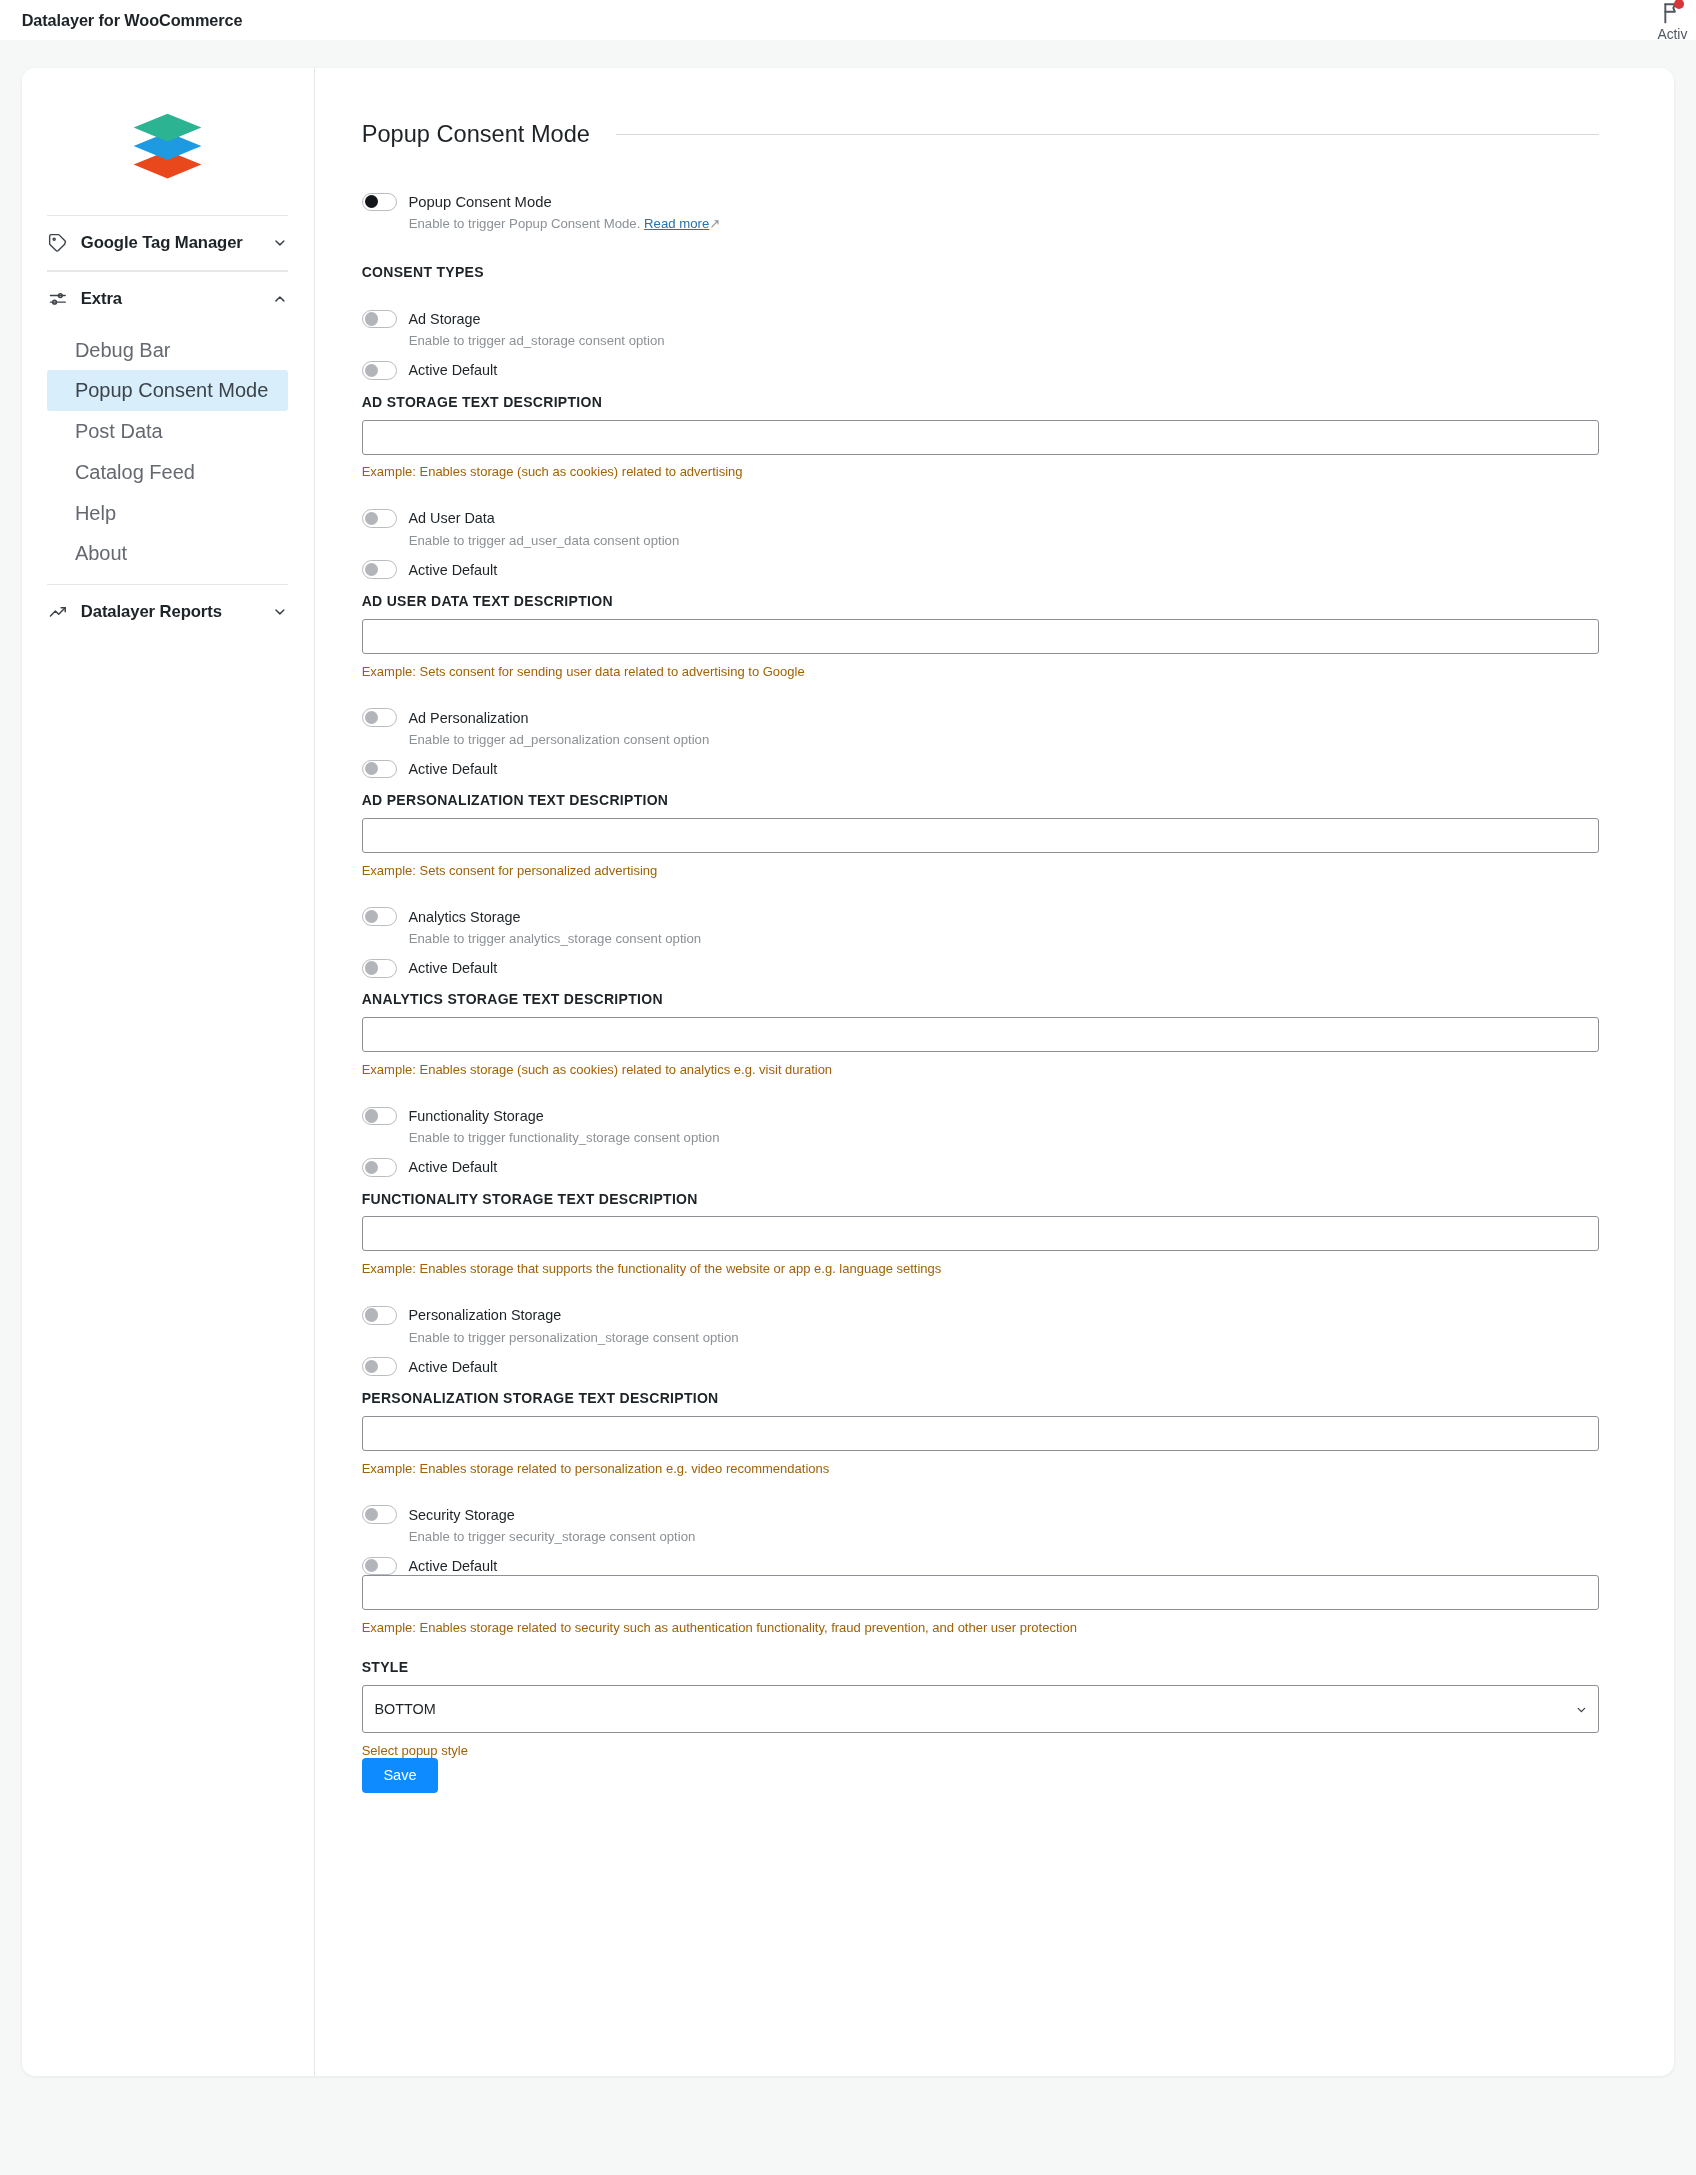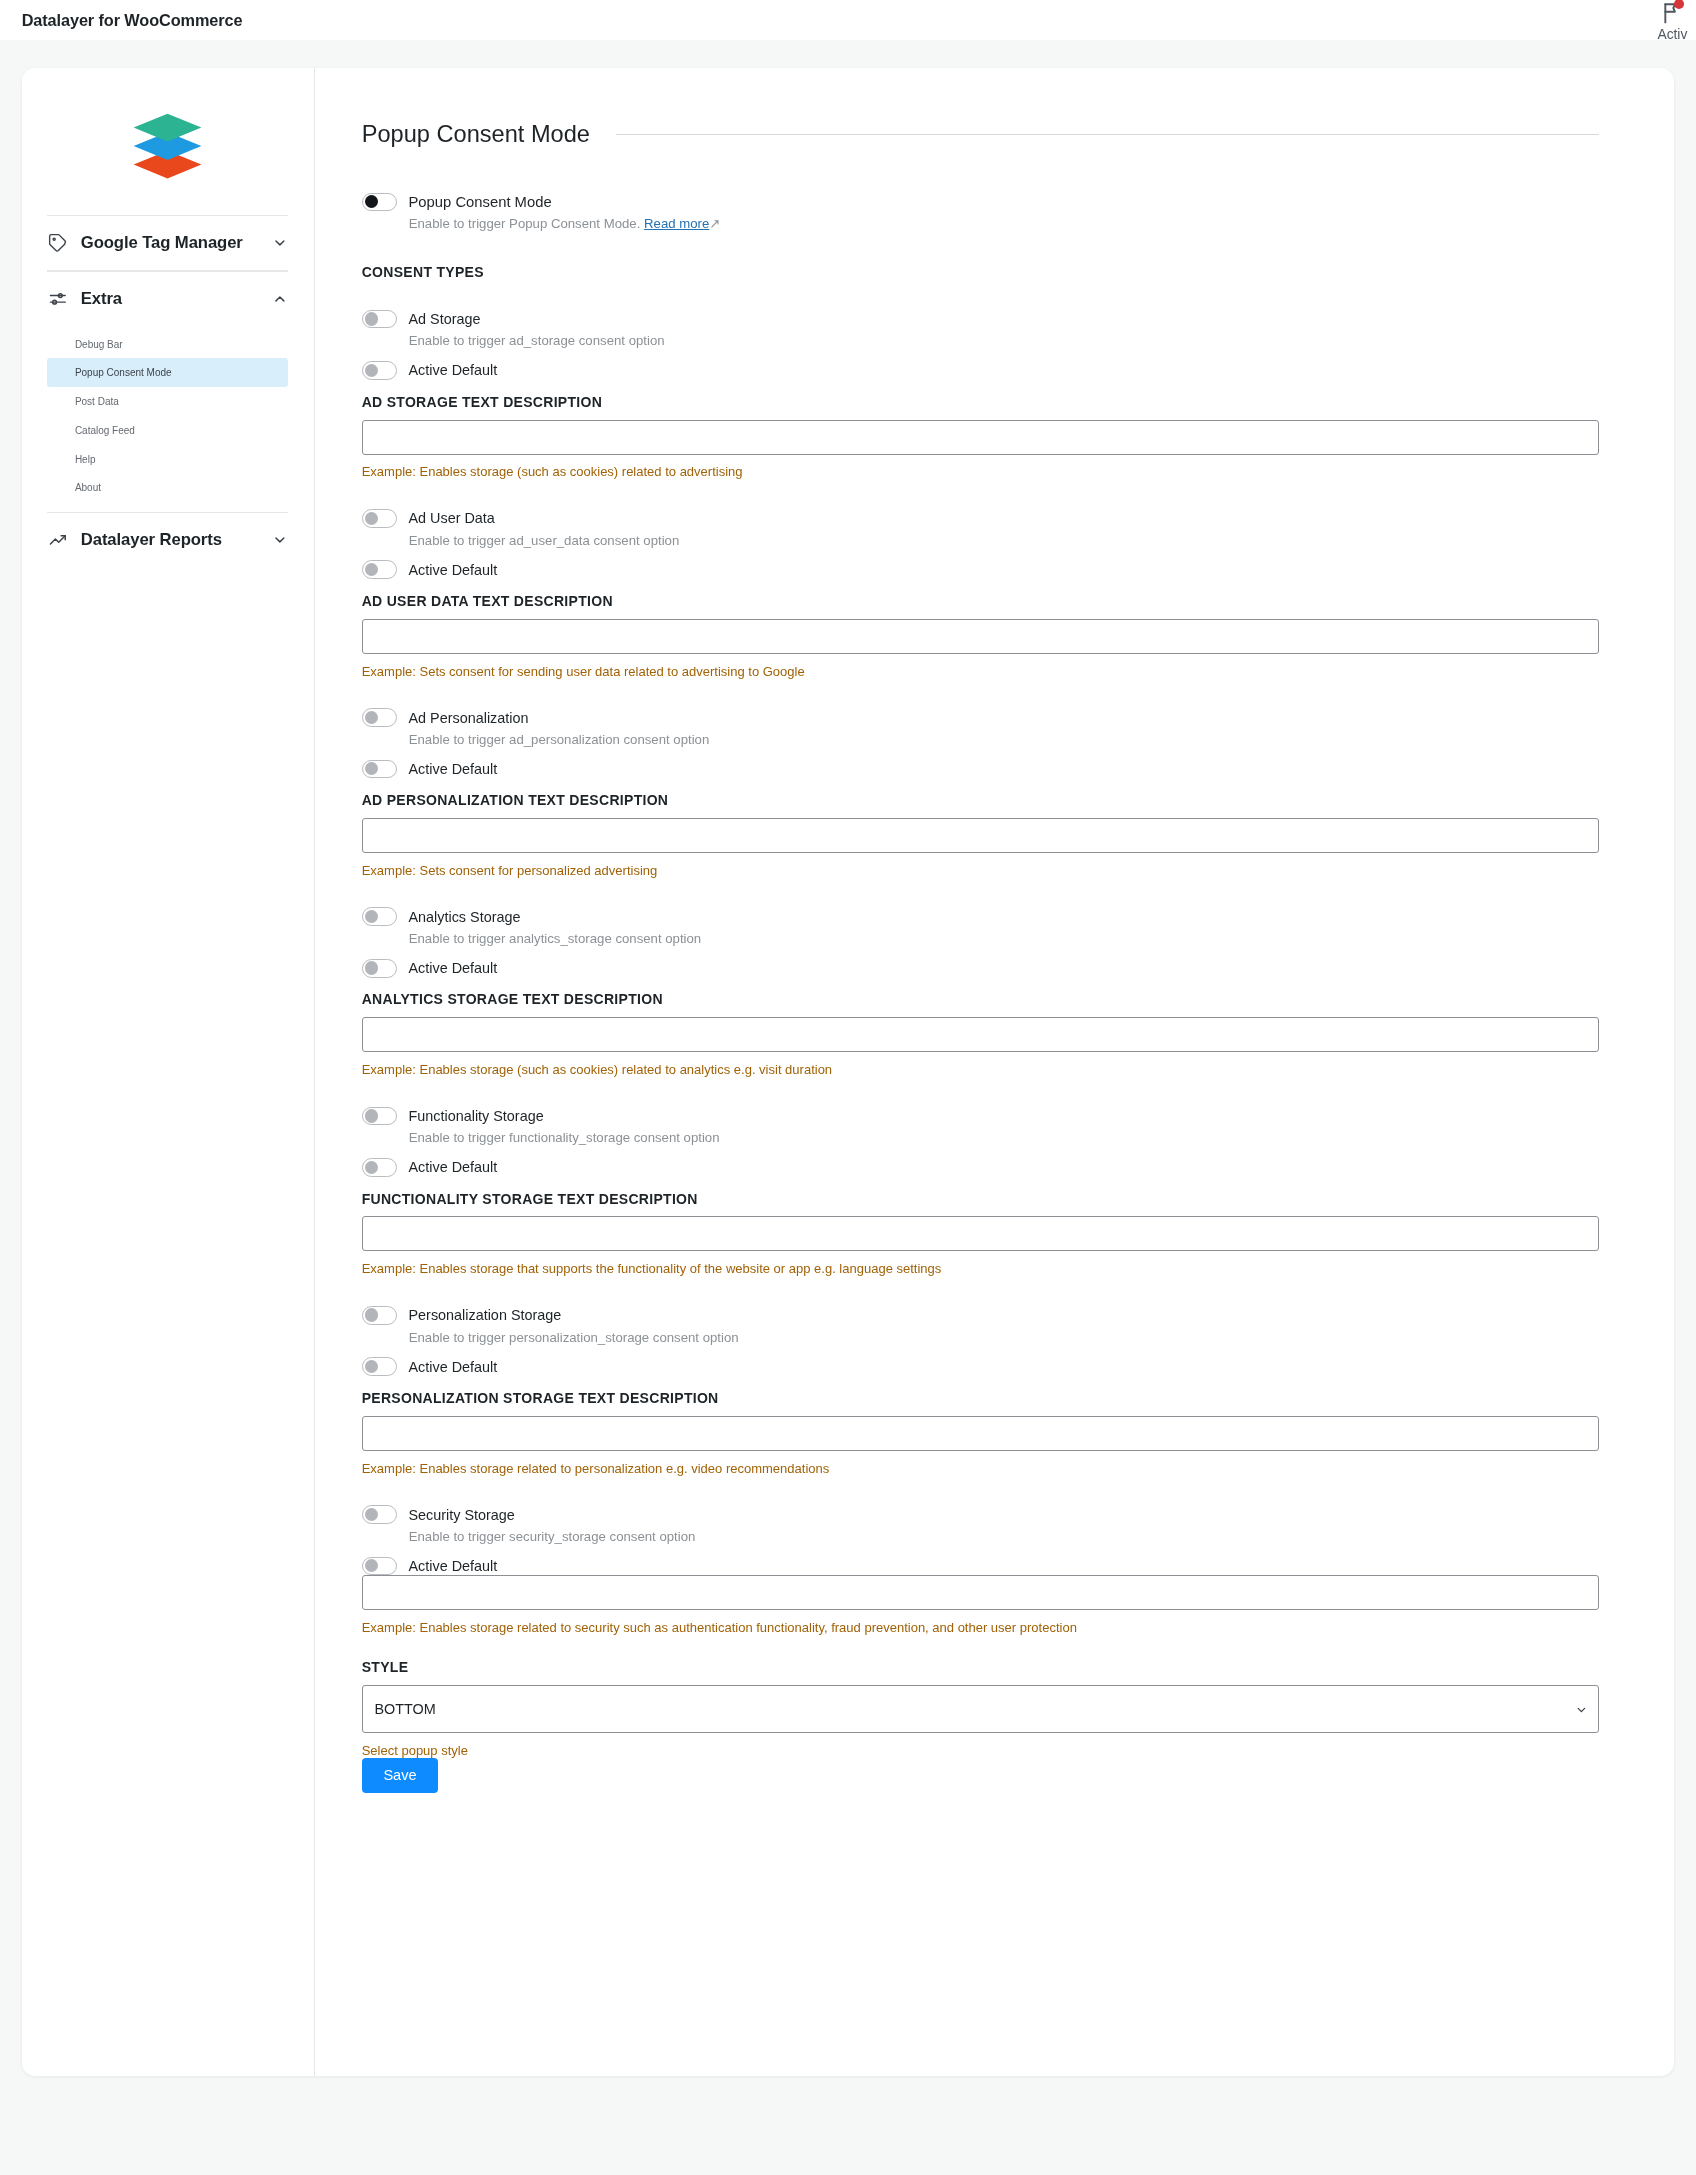--- a/index.html
+++ b/index.html
@@ -101,21 +101,21 @@
     flex: 1;
     letter-spacing: -0.1px;
   }
   .nav-group .chev { width: 15.8px; height: 15.8px; color: #3c434a; flex: 0 0 15.8px; }
 
   .subnav { padding: 3.9px 0 9.9px 0; }
   .subitem {
     display: block;
     margin: 0 25.6px 0 25.6px;
     padding: 8.9px 0 8.9px 27.6px;
-    font-size: 10px;
+    font-size: 20px;
     color: #646970;
     border-radius: 3px;
     cursor: pointer;
   }
   .subitem.active {
     background: #d8eefb;
     color: #3c434a;
   }
 
   

